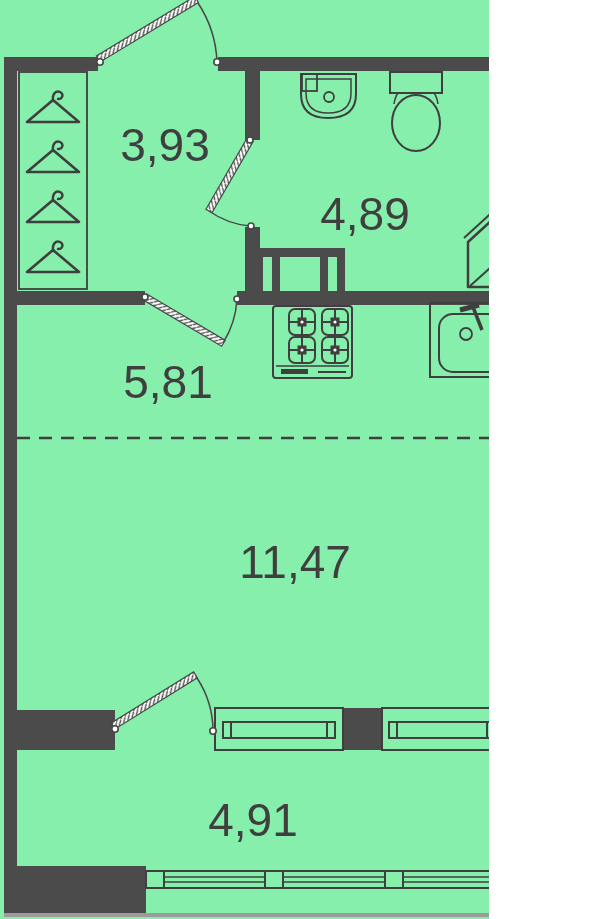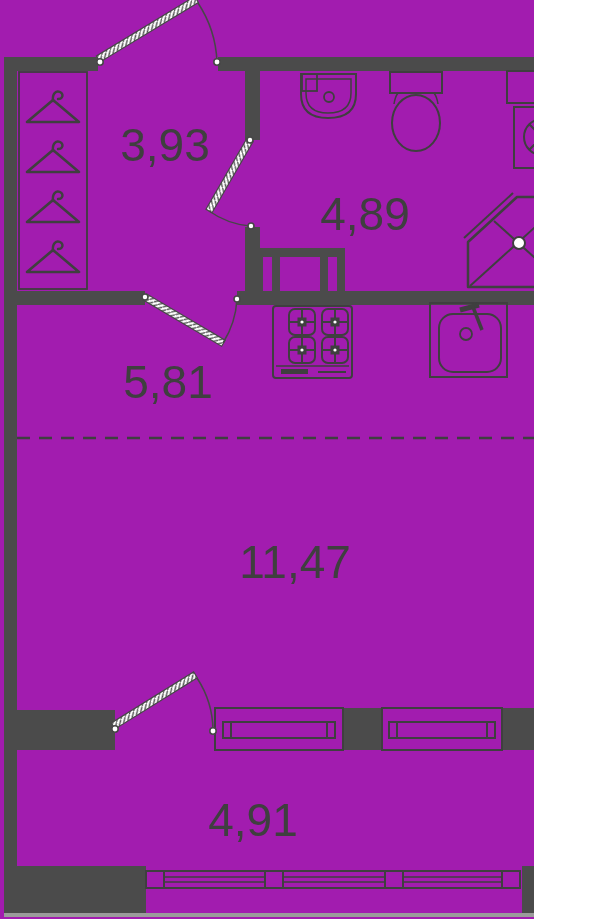--- a/index.html
+++ b/index.html
@@ -1,17 +1,17 @@
 <!DOCTYPE html>
 <html><head>
 <meta charset="utf-8">
 <style>
   html,body{margin:0;padding:0;background:#ffffff;}
   .plan-wrap{
-    width:534px;height:919px;position:relative;background:#a21caf;
+    width:489px;height:919px;position:relative;background:#86efac;
     font-family:"Liberation Sans", sans-serif;
     overflow:hidden;
   }
   svg{display:block;}
   text.area-label{
     font-family:"Liberation Sans", sans-serif;
     font-size:46px;
     fill:#3f3f3f;
     text-anchor:middle;
   }

